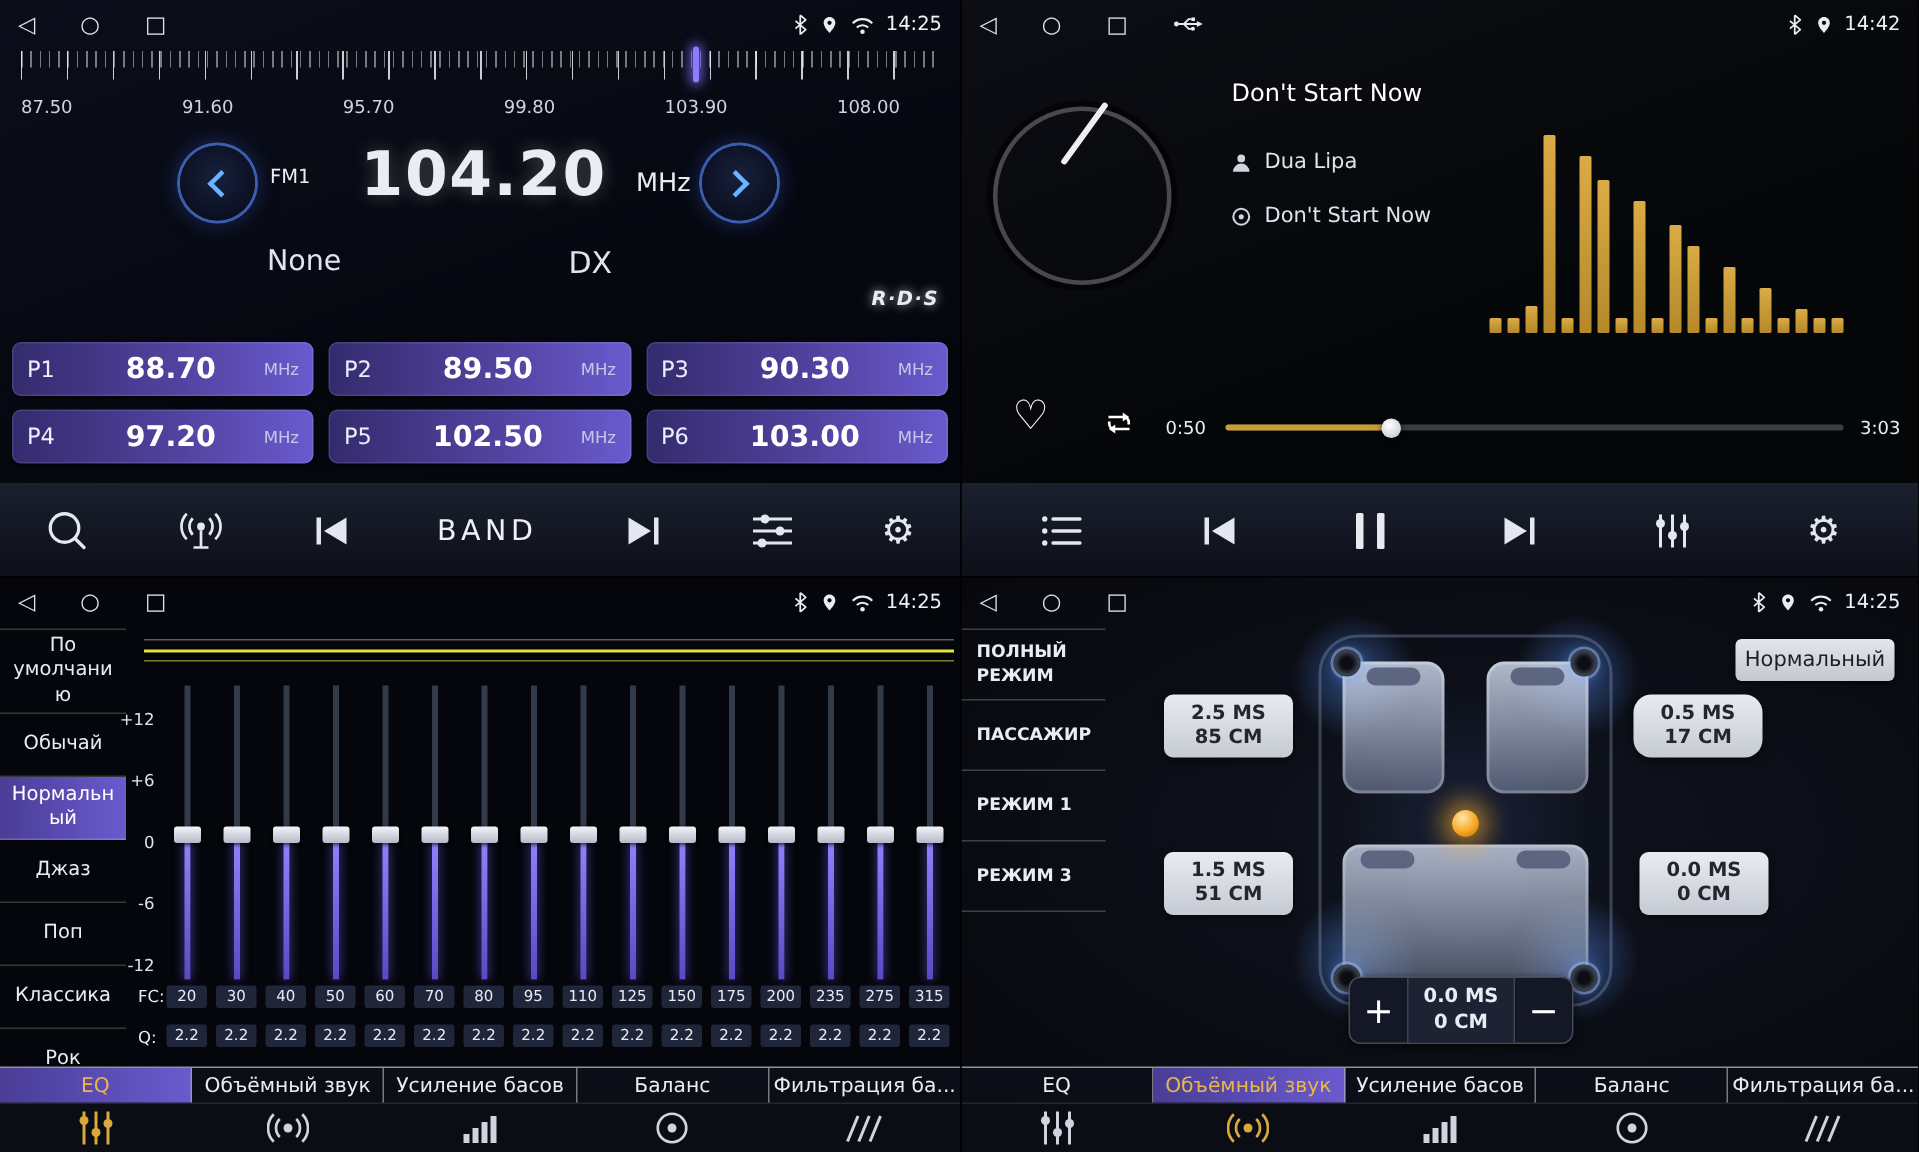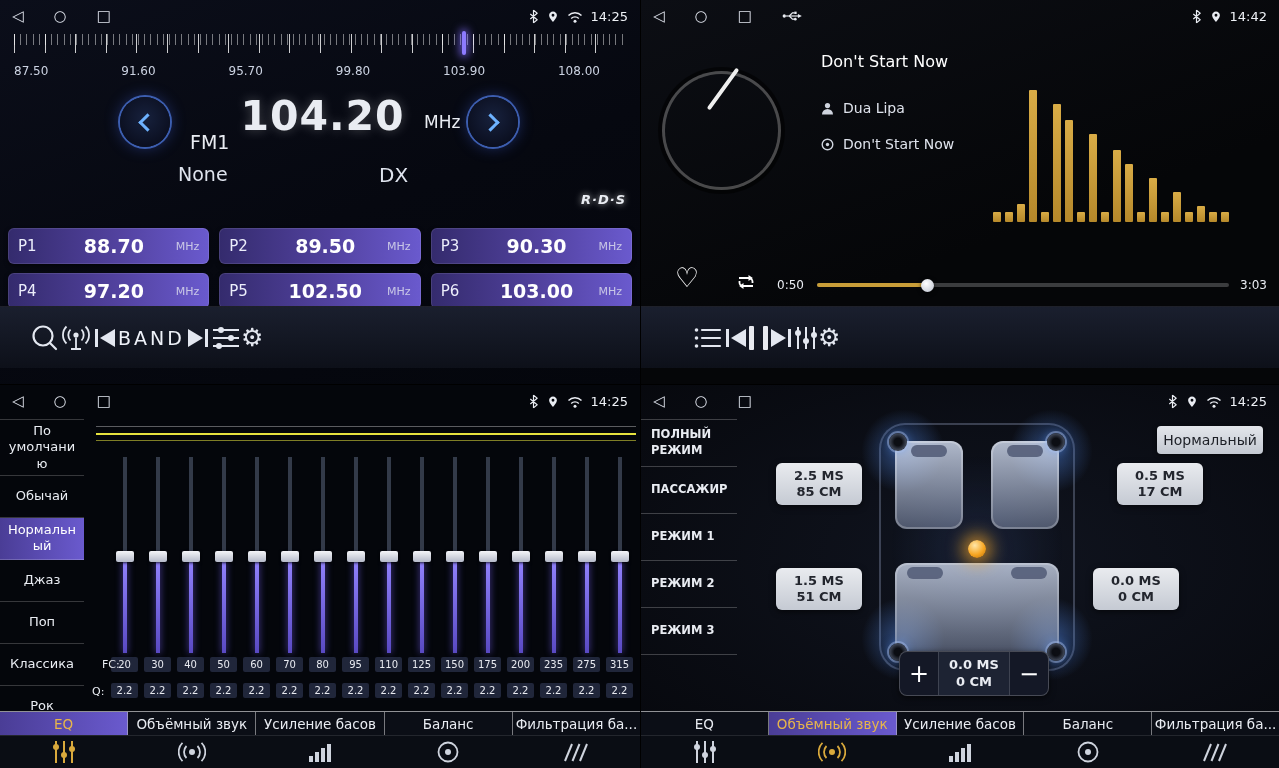--- a/index.html
+++ b/index.html
@@ -28,38 +28,38 @@
   .needle{position:absolute;top:-3px;width:4px;height:24px;margin-left:-2px;border-radius:2px;
      background:#8d7bff;box-shadow:0 0 8px 2px rgba(130,110,255,.8);}
   .scale-labels{position:absolute;left:14px;right:40px;top:64px;display:flex;justify-content:space-between;
      font-size:12px;color:#ccd3e2;}
   .tune-btn{position:absolute;top:97px;width:50px;height:50px;border-radius:50%;display:flex;align-items:center;justify-content:center;
      background:radial-gradient(circle at 50% 42%,#17213d,#0b0f20 72%);
      box-shadow:0 0 0 2px rgba(90,140,255,.6),0 0 16px rgba(70,110,255,.4);}
   #tune-prev{left:120px;} #tune-next{left:468px;}
   .chev{width:13px;height:13px;border-left:3px solid #6db2ff;border-bottom:3px solid #6db2ff;transform:rotate(45deg);margin-left:5px;}
   .chev.right{transform:rotate(225deg);margin-left:-5px;}
-  .band-label{position:absolute;left:190px;top:111px;font-size:19px;margin-top:20px;}
+  .band-label{position:absolute;left:180px;top:111px;font-size:13px;}
   .freq-big{position:absolute;left:235px;top:92px;width:175px;text-align:center;font-size:41px;font-weight:bold;letter-spacing:1px;
      text-shadow:0 0 12px rgba(255,255,255,.25);}
   .mhz-label{position:absolute;left:424px;top:112px;font-size:17px;}
   .none-label{position:absolute;left:178px;top:163px;font-size:19px;color:#dfe4ee;}
   .dx-label{position:absolute;left:379px;top:163px;font-size:20px;color:#dfe4ee;}
   .rds{position:absolute;right:14px;top:192px;font-size:13px;font-weight:bold;font-style:italic;letter-spacing:1px;
      text-shadow:0 0 7px rgba(255,255,255,.7);padding-left:45px;}
   .presets{position:absolute;left:8px;right:8px;top:228px;display:grid;grid-template-columns:repeat(3,1fr);gap:9px 10px;}
   .preset{height:36px;border-radius:6px;display:flex;align-items:center;padding:0 10px;
      background:linear-gradient(90deg,#342b6d 0%,#52429f 55%,#6a5ace 100%);
      box-shadow:inset 0 0 0 1px rgba(255,255,255,.1),0 2px 4px rgba(0,0,0,.5);}
   .preset .p-name{font-size:15px;width:34px;color:#eceefb;}
   .preset .p-freq{font-size:19px;font-weight:bold;flex:1;text-align:center;color:#fff;}
   .preset .p-unit{font-size:11px;opacity:.75;}
 
   
-  .toolbar{position:absolute;left:0;right:0;bottom:16px;height:62px;display:flex;align-items:center;
+  .toolbar{position:absolute;left:0;right:0;bottom:0;height:62px;display:flex;align-items:center;justify-content:space-between;
      background:linear-gradient(180deg,#1a1f2e 0%,#0d1019 100%);border-top:1px solid rgba(255,255,255,.07);color:#e3e7f0;}
   #q-radio .toolbar{padding:0 30px;}
   #q-player .toolbar{padding:0 52px;}
   .band-btn{font-size:19px;letter-spacing:3px;color:#eef1f8;}
   .gear{font-size:25px;line-height:1;color:#e3e7f0;}
   .pause{display:flex;gap:9px;}
   .pause span{width:5px;height:24px;background:#e8eaf0;border-radius:1px;}
 
   
   .album{position:absolute;left:24px;top:74px;width:113px;height:113px;border-radius:50%;
@@ -94,21 +94,21 @@
   .eq-band{width:33px;display:flex;flex-direction:column;align-items:center;}
   .slider{position:relative;width:33px;height:196px;}
   .slider .track-top{position:absolute;left:50%;margin-left:-2px;top:0;width:4px;height:99px;background:#333a49;}
   .slider .track-bot{position:absolute;left:50%;margin-left:-2px;top:99px;bottom:0;width:4px;
      background:linear-gradient(180deg,#9384ff 0%,#5949c2 100%);box-shadow:0 0 7px rgba(120,100,255,.65);}
   .slider .handle{position:absolute;left:50%;margin-left:-9px;top:94px;width:18px;height:11px;border-radius:2px;
      background:linear-gradient(180deg,#f4f5f8,#b5bac9);box-shadow:0 1px 3px rgba(0,0,0,.8);}
   .fc-box,.q-box{width:27px;height:15px;margin-top:4px;background:#20263a;border-radius:2px;
      font-size:10px;display:flex;align-items:center;justify-content:center;color:#e8eaf0;}
   .q-box{margin-top:11px;}
-  .fc-label{position:absolute;left:102px;top:273px;font-size:11px;}
+  .fc-label{position:absolute;left:92px;top:273px;font-size:11px;}
   .q-label{position:absolute;left:92px;top:300px;font-size:11px;}
 
   
   .tabbar{position:absolute;left:0;right:0;bottom:32px;height:25px;display:flex;background:#0b0e16;
      border-top:1px solid rgba(255,255,255,.55);border-bottom:1px solid rgba(255,255,255,.1);}
   .tabbar .tab{flex:1;display:flex;align-items:center;justify-content:center;font-size:13.5px;color:#e9ecf2;
      border-right:1px solid rgba(255,255,255,.45);white-space:nowrap;overflow:hidden;}
   .tabbar .tab:last-child{border-right:none;}
   .tabbar .tab.selected{background:linear-gradient(90deg,#4a3d96,#6a5ace);color:#e8b64a;}
   .iconbar{position:absolute;left:0;right:0;bottom:0;height:32px;display:flex;background:#0a0d14;}
@@ -118,21 +118,21 @@
   
   .sf-menu{position:absolute;left:0;top:34px;width:96px;border-top:1px solid rgba(255,255,255,.22);}
   .sf-menu .item{min-height:47px;display:flex;align-items:center;padding:4px 10px;font-size:11.5px;font-weight:bold;
      line-height:1.35;border-bottom:1px solid rgba(255,255,255,.22);}
   .mode-btn{position:absolute;right:16px;top:41px;width:106px;height:28px;border-radius:4px;
      background:linear-gradient(180deg,#e3e6eb,#c3c8d1);color:#1c1f26;font-size:14px;
      display:flex;align-items:center;justify-content:center;box-shadow:0 1px 4px rgba(0,0,0,.6);}
   .delay{position:absolute;width:86px;height:42px;border-radius:6px;color:#23262e;font-size:13px;font-weight:bold;
      background:linear-gradient(180deg,#e9ebef,#c5cad3);display:flex;flex-direction:column;align-items:center;justify-content:center;
      line-height:1.25;box-shadow:0 2px 6px rgba(0,0,0,.55);}
-  #delay-fl{left:135px;top:78px;} #delay-fr{left:476px;top:78px;}
+  #delay-fl{left:135px;top:78px;} #delay-fr{left:448px;top:78px;border-radius:12px;}
   #delay-rl{left:135px;top:183px;} #delay-rr{left:452px;top:183px;}
   .car{position:absolute;left:238px;top:38px;width:196px;height:248px;border:2px solid rgba(200,215,255,.25);border-radius:26px;
      background:radial-gradient(60% 50% at 50% 50%,rgba(70,100,170,.18),rgba(0,0,0,0) 75%);}
   .glow{position:absolute;width:84px;height:84px;border-radius:50%;
      background:radial-gradient(circle,rgba(90,150,255,.45),rgba(90,150,255,0) 70%);}
   .g-tl{left:-20px;top:-16px;} .g-tr{right:-20px;top:-16px;} .g-bl{left:-20px;bottom:-12px;} .g-br{right:-20px;bottom:-12px;}
   .speaker{position:absolute;width:18px;height:18px;border-radius:50%;
      background:radial-gradient(circle,#0c0e14 30%,#3a4150 62%,#12151c 100%);
      box-shadow:0 0 0 2px rgba(170,190,230,.45),0 0 10px rgba(90,150,255,.55);}
   .s-tl{left:8px;top:8px;} .s-tr{right:8px;top:8px;} .s-bl{left:8px;bottom:8px;} .s-br{right:8px;bottom:8px;}
@@ -466,20 +466,28 @@
         <div class="item repeat-root">Джаз</div>
         <div class="item repeat-root">Поп</div>
         <div class="item repeat-root">Классика</div>
         <div class="item repeat-root">Рок</div>
       </div>
 
     <div class="eq-line-white"></div>
     <div class="eq-line-yellow"></div>
     <div class="eq-line-yellow2"></div>
 
+    <div class="eq-scale">
+
+    <div class="repeat-root">+12</div>
+        <div class="repeat-root">+6</div>
+        <div class="repeat-root">0</div>
+        <div class="repeat-root">-6</div>
+        <div class="repeat-root">-12</div>
+      </div>
 
     <div class="eq-bands">
 
         <div class="eq-band repeat-root">
           <div class="slider">
             <div class="track-top"></div>
             <div class="track-bot"></div>
             <div class="handle"></div>
           </div>
           <div class="fc-box">20</div>
@@ -718,21 +726,20 @@
           </svg>
         <span class="time">14:25</span>
       </div>
     </div>
 
     <div class="sf-menu">
 
     <div class="item repeat-root">ПОЛНЫЙ РЕЖИМ</div>
         <div class="item repeat-root">ПАССАЖИР</div>
         <div class="item repeat-root">РЕЖИМ 1</div>
-        <div class="item repeat-root">РЕЖИМ 2</div>
         <div class="item repeat-root">РЕЖИМ 3</div>
       </div>
 
     <div class="mode-btn">Нормальный</div>
 
     <div class="car">
       <div class="glow g-tl"></div>
       <div class="glow g-tr"></div>
       <div class="glow g-bl"></div>
       <div class="glow g-br"></div>

